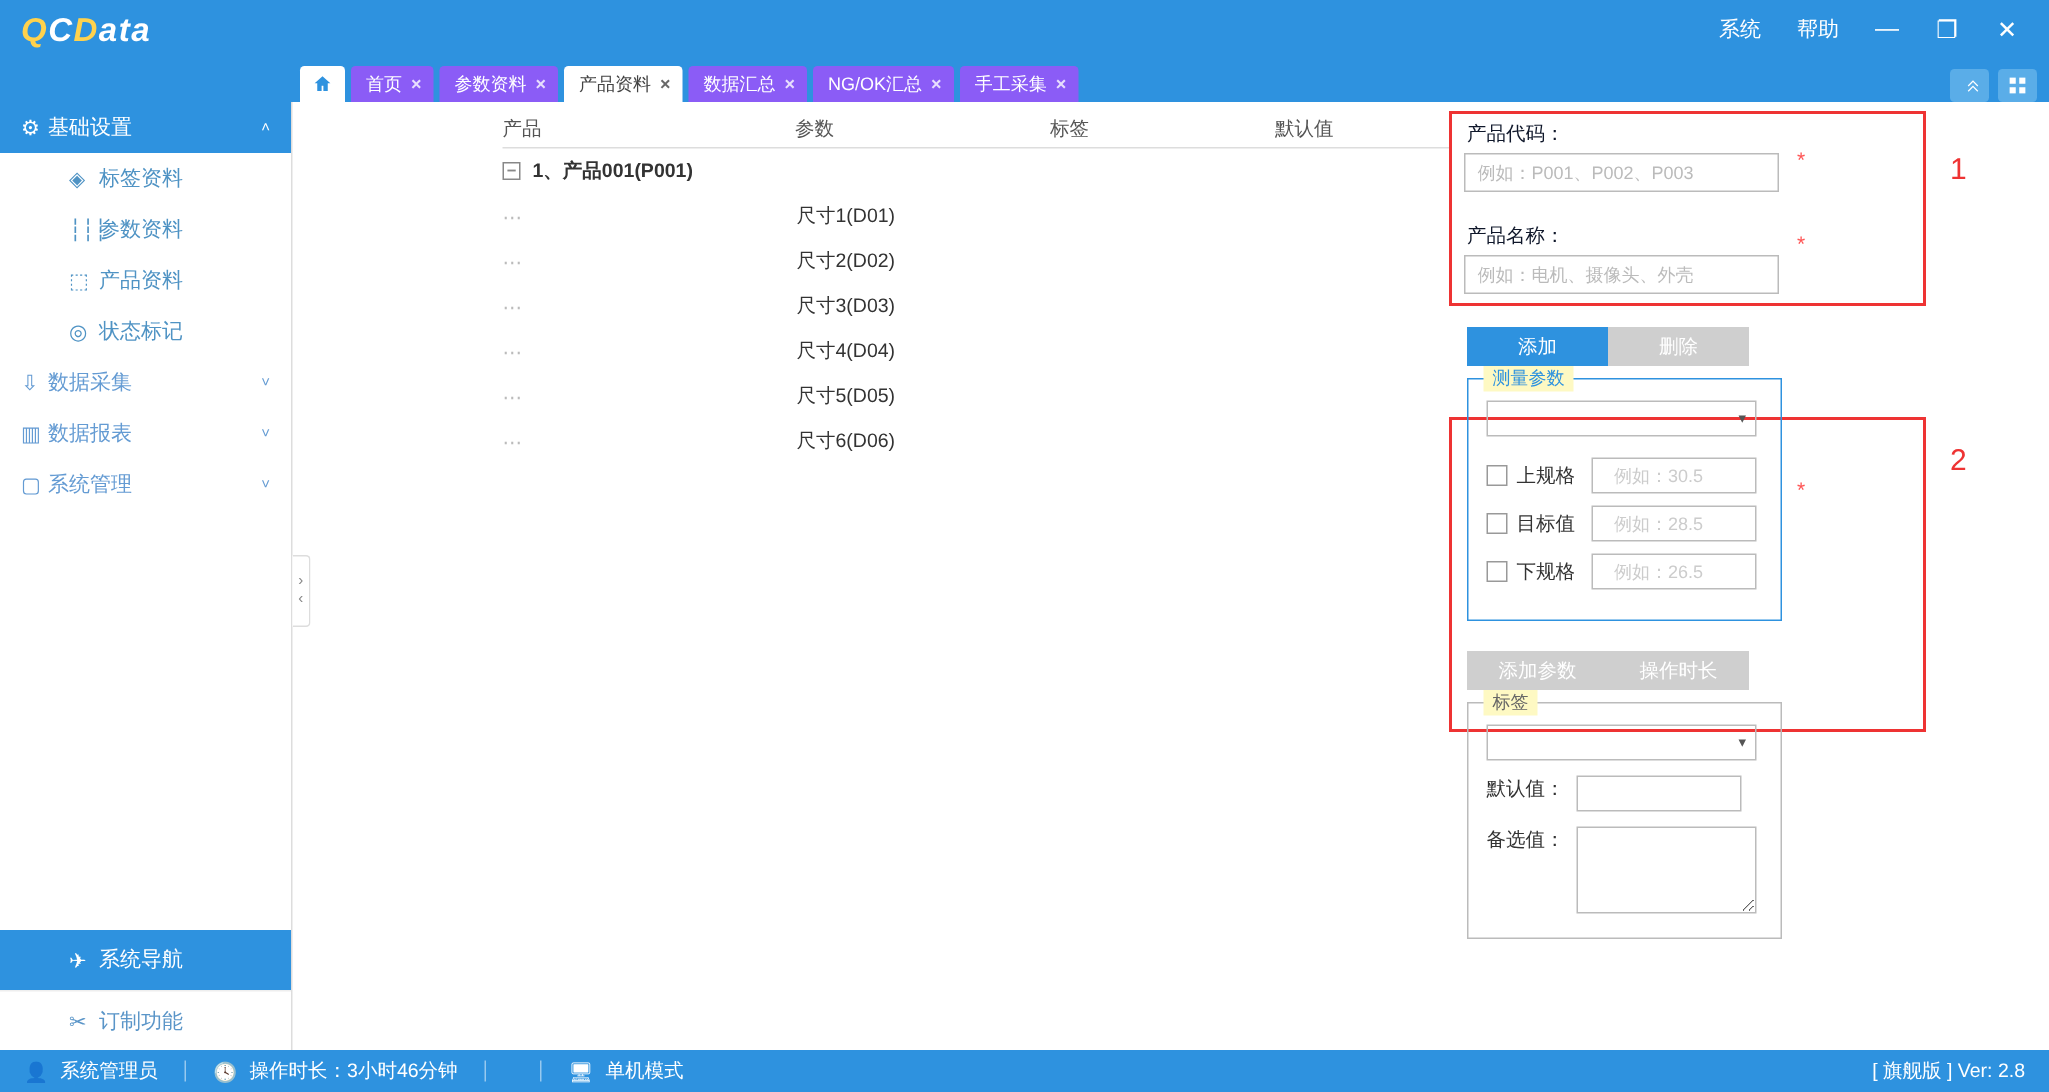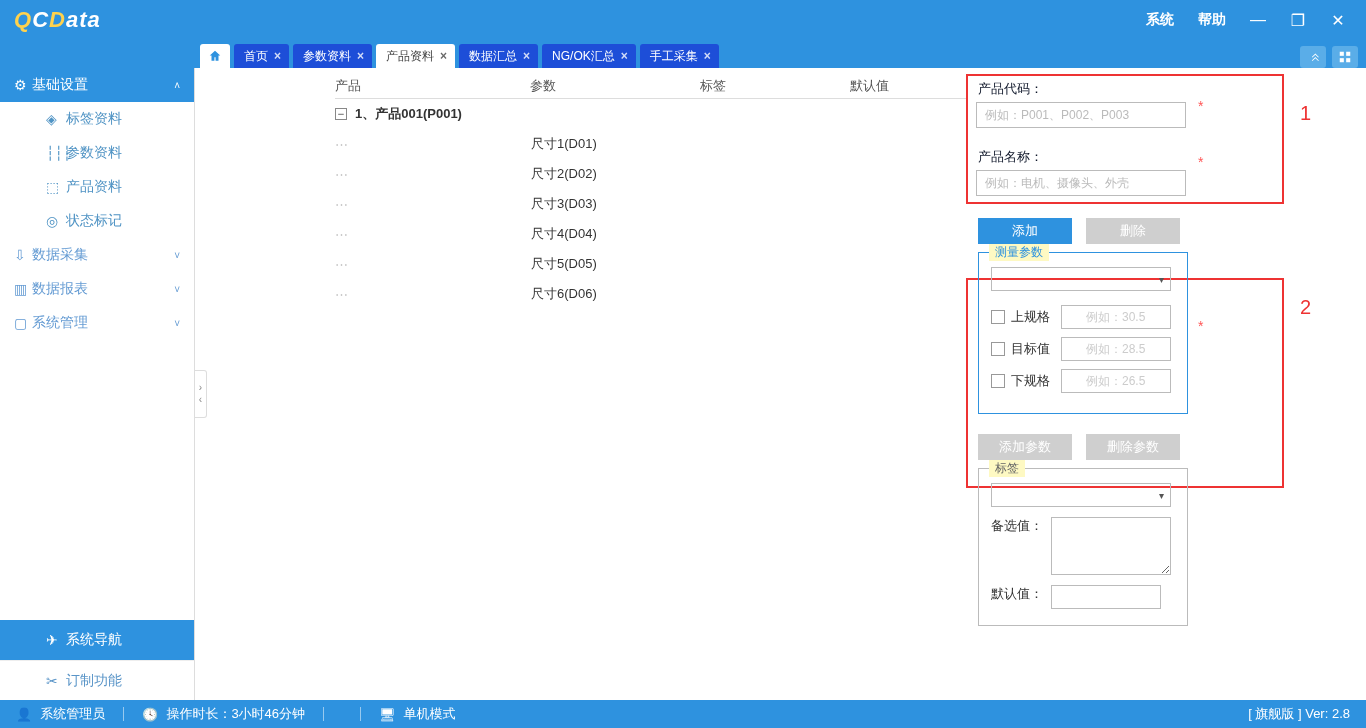--- a/index.html
+++ b/index.html
@@ -4,27 +4,27 @@
 <style>
 * { margin: 0; padding: 0; box-sizing: border-box; font-family: "Microsoft YaHei", Arial, sans-serif; }
 body { width: 1366px; height: 728px; background: #fff; overflow: hidden; font-size: 13px; color: #333; }
 
 
 .titlebar { height: 40px; background: #2E92DF; display: flex; align-items: center; padding: 0 8px 0 14px; color: #fff; }
 .logo { font-size: 22px; font-weight: bold; font-style: italic; letter-spacing: 1px; }
 .logo .q, .logo .d { color: #FFD24D; }
 .logo .c, .logo .ata { color: #fff; }
 .titlebar .spacer { flex: 1; }
-.titlebar .menu { padding: 0 12px; font-size: 14px; cursor: pointer; font-weight: bold; }
+.titlebar .menu { padding: 0 12px; font-size: 14px; cursor: pointer; }
 .winbtn { width: 40px; text-align: center; font-size: 16px; cursor: pointer; }
 
 
 .tabsbar { height: 28px; background: #2E92DF; display: flex; align-items: flex-end; padding-left: 200px; padding-right: 8px; }
 .hometab { width: 30px; height: 24px; background: #fff; border-radius: 3px 3px 0 0; margin-right: 4px; display:flex; align-items:center; justify-content:center; cursor: pointer; }
-.tab { height: 24px; padding: 0 8px 0 10px; background: #1d4ed8; color: #fff; border-radius: 3px 3px 0 0; margin-right: 4px; display:flex; align-items:center; font-size: 12px; cursor: pointer; }
+.tab { height: 24px; padding: 0 8px 0 10px; background: #8b5cf6; color: #fff; border-radius: 3px 3px 0 0; margin-right: 4px; display:flex; align-items:center; font-size: 12px; cursor: pointer; }
 .tab.active { background: #fff; color: #444; }
 .tab .x { margin-left: 6px; font-weight: bold; opacity: .8; }
 .tabsbar .flex { flex: 1; }
 .tb-btn { width: 26px; height: 22px; background: #5AADE8; border-radius: 3px; margin-left: 6px; display:flex; align-items:center; justify-content:center; cursor:pointer; }
 
 
 .container { display: flex; height: calc(728px - 40px - 28px - 28px); }
 
 
 .sidebar { width: 195px; background: #fff; border-right: 1px solid #ddd; position: relative; display:flex; flex-direction:column; }
@@ -54,37 +54,37 @@
 .dots { color:#bbb; display:inline-block; width:26px; }
 
 
 .rpanel { width: 400px; padding: 10px 64px 10px 10px; position:relative; }
 .redbox1 { position:absolute; left:0; top:6px; width:318px; height:130px; border:2px solid #e33; }
 .anno1 { position:absolute; left:334px; top:34px; color:#e33; font-size:20px; }
 .asterisk { position:absolute; color:#f55; font-size:14px; }
 .lbl { font-size:13px; color:#0f172a; margin:2px 0 4px 2px; }
 .txt { width: 210px; height:26px; border:1px solid #bbb; padding:0 8px; font-size:12px; color:#333; }
 .txt::placeholder { color:#bbb; }
-.btnrow { display:flex; gap:14px; margin: 22px 0 8px 2px; }
+.btnrow { display:flex; margin: 22px 0 8px 2px; }
 .btn { width:94px; height:26px; border:none; color:#fff; font-size:13px; cursor:pointer; }
 .btn.primary { background:#2E92DF; }
 .btn.dis { background:#cfcfcf; }
 
 .redbox2 { position:absolute; left:0; top:210px; width:318px; height:210px; border:2px solid #e33; }
 .anno2 { position:absolute; left:334px; top:228px; color:#e33; font-size:20px; }
 .fieldset { border:1px solid #2E92DF; padding: 14px 12px 16px 12px; margin: 4px 0 10px 2px; width:210px; position:relative; }
 .fieldset .legend { position:absolute; top:-9px; left:10px; background:#fef9c3; padding:0 6px; color:#2E92DF; font-size:12px; }
 .fieldset.gray { border-color:#bbb; }
 .fieldset.gray .legend { color:#666; }
 .combo { width:180px; height:24px; border:1px solid #bbb; display:flex; align-items:center; padding:0 6px; cursor:pointer; }
 .combo .arrow { margin-left:auto; font-size:10px; color:#555; }
 .specrow { display:flex; align-items:center; height: 32px; gap:6px; }
 .chk { width:14px; height:14px; border:1px solid #999; cursor:pointer; }
 .speclbl { font-size:13px; width:44px; }
-.specin { width:110px; height:24px; border:1px solid #bbb; padding:0 24px; font-size:12px; }
+.specin { width:110px; height:24px; border:1px solid #bbb; padding:0 14px; font-size:12px; }
 .specin::placeholder { color:#ccc; }
 .rowlbl { display:flex; align-items:flex-start; gap:6px; margin-top:10px; }
 .smin { width: 110px; height:24px; border:1px solid #bbb; padding:0 6px; }
 .tarea { width:120px; height:58px; border:1px solid #bbb; }
 
 
 .statusbar { height:28px; background:#2E92DF; color:#fff; display:flex; align-items:center; padding:0 16px; font-size:13px; }
 .statusbar .sep { width:1px; height:14px; background:rgba(255,255,255,.5); margin:0 18px; }
 .statusbar .sicon { margin-right:8px; }
 .statusbar .flex { flex:1; }
@@ -287,36 +287,36 @@
         </div>
         <div class="specrow">
           <div class="chk"></div>
           <div class="speclbl">下规格</div>
           <input class="specin" placeholder="例如：26.5" style="">
         </div>
       </div>
 
       <div class="btnrow" style="margin-top:20px">
         <button class="btn dis">添加参数</button>
-        <button class="btn dis">删除参数</button>
+        <button class="btn dis">操作时长</button>
       </div>
 
       <div class="fieldset gray">
         <div class="legend">标签</div>
         <div class="combo">
             <span></span>
             <span class="arrow">▾</span>
           </div>
         <div class="rowlbl">
+          <span style="width:54px">默认值：</span>
+          <input class="smin" style="">
+        </div>
+        <div class="rowlbl">
           <span style="width:54px">备选值：</span>
           <textarea class="tarea" style=""></textarea>
-        </div>
-        <div class="rowlbl">
-          <span style="width:54px">默认值：</span>
-          <input class="smin" style="">
         </div>
       </div>
     </div>
   </div>
 </div>
 
 <div class="statusbar">
   <span class="sicon">👤</span>
   <span>系统管理员</span>
   <div class="sep"></div>

